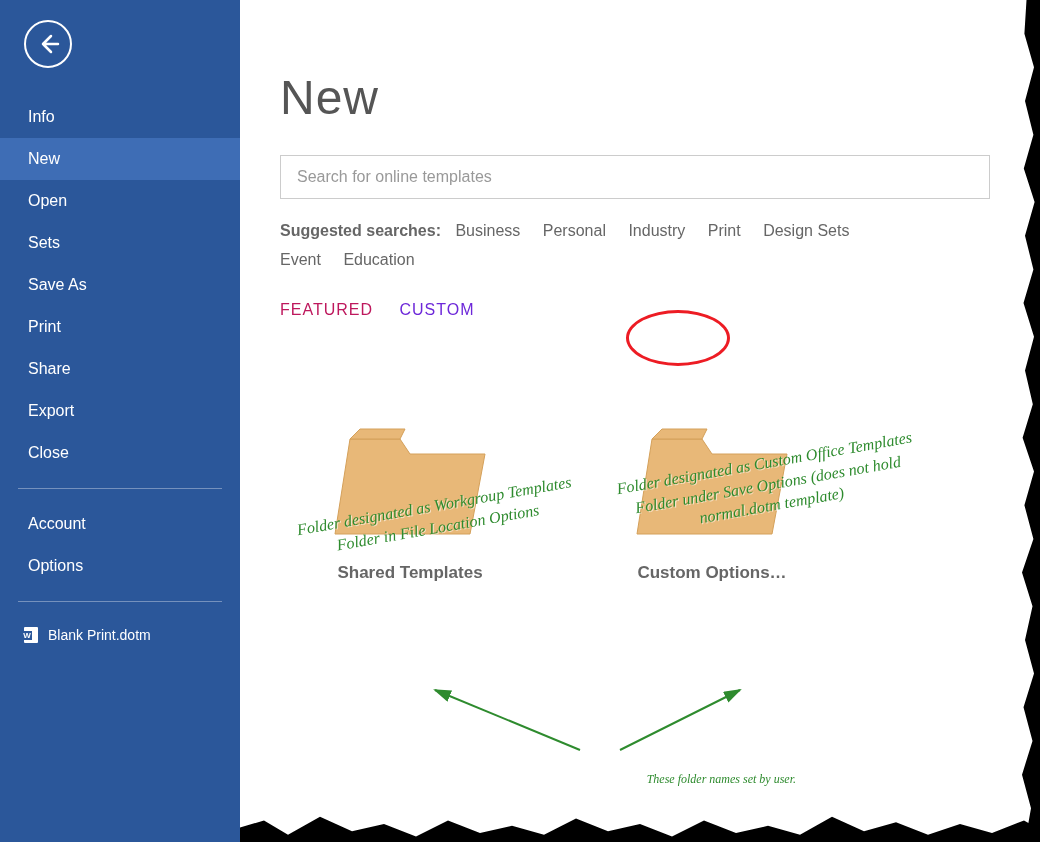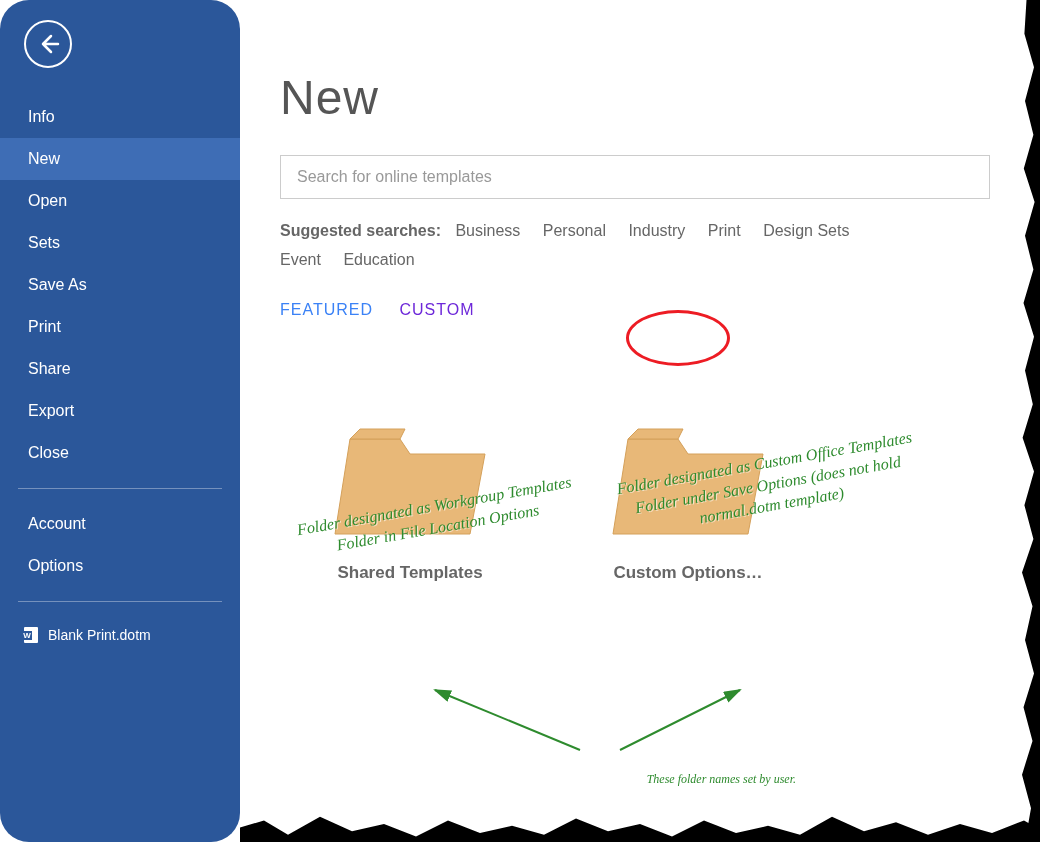--- a/index.html
+++ b/index.html
@@ -12,21 +12,21 @@
     .titlebar-text { font-size: 13px; color: #555; }
     .window-controls {
       position: absolute; right: 0; top: 0; display: flex; align-items: center; gap: 12px; padding-right: 8px;
     }
     .window-controls span { width: 24px; height: 24px; display: inline-flex; align-items: center; justify-content: center; color: #444; font-size: 18px; cursor: default; }
     .window-controls .help { font-weight: bold; font-size: 16px; }
     .signin { position: absolute; right: 6px; top: 40px; font-size: 14px; color: #333; }
     
     .sidebar {
       position: absolute; left: 0; top: 0; width: 240px; height: 842px;
-      background: #2b579a; color: #fff; border-radius: 29px;
+      background: #2b579a; color: #fff;
     }
     .back-btn {
       width: 48px; height: 48px; margin: 20px 0 10px 24px;
       border: 2px solid #fff; border-radius: 50%;
       display: flex; align-items: center; justify-content: center;
       cursor: pointer;
     }
     .back-btn svg { width: 24px; height: 24px; }
     .nav { display: flex; flex-direction: column; padding-top: 18px; }
     .nav-item {
@@ -46,28 +46,28 @@
       width: 710px; height: 44px; border: 1px solid #ccc; padding: 0 16px;
       font-size: 18px; color: #999; display: flex; align-items: center;
     }
     .search-box input { border: none; width: 100%; font-size: 16px; outline: none; color: #333; }
     .search-box input::placeholder { color: #999; }
     .suggestions { margin-top: 18px; font-size: 16px; color: #666; line-height: 1.8; width: 710px; }
     .suggestions .label { font-weight: 600; margin-right: 10px; }
     .suggestions a { color: #666; margin-right: 18px; cursor: pointer; }
     
     .tabs { margin-top: 26px; font-size: 16px; }
-    .tab { color: #3b82f6; margin-right: 22px; letter-spacing: 1px; cursor: pointer; }
+    .tab { color: #be185d; margin-right: 22px; letter-spacing: 1px; cursor: pointer; }
     .tab.active { color: #6d28d9; }
     .circle-highlight {
       position: absolute; border: 3px solid #ed1c24; border-radius: 50%;
       width: 104px; height: 56px; pointer-events: none;
     }
     
-    .templates { margin-top: 90px; display: flex; gap: 78px; padding-left: 30px; }
+    .templates { margin-top: 90px; display: flex; gap: 102px; padding-left: 30px; }
     .template { display: flex; flex-direction: column; align-items: center; width: 200px; cursor: pointer; }
     .folder-icon { width: 160px; height: 130px; position: relative; }
     .template-label { margin-top: 24px; font-size: 17px; font-weight: 600; color: #666; text-align: center; }
     
     .annot { position: absolute; font-family: Georgia, serif; font-style: italic; color: #2e8b2e; text-shadow: 1px 1px 0 rgba(255,255,255,0.6); pointer-events: none; line-height: 1.35; }
     .annot.a1 { font-size: 16px; transform: rotate(-10deg); width: 300px; text-align: center; }
     .annot.a2 { font-size: 16px; transform: rotate(-10deg); width: 320px; text-align: center; }
     .annot.a3 { bottom: 55px; left: 396px; width: 400px; font-size: 12px; text-align: right; }
     
     .arrow-svg { position: absolute; pointer-events: none; }

